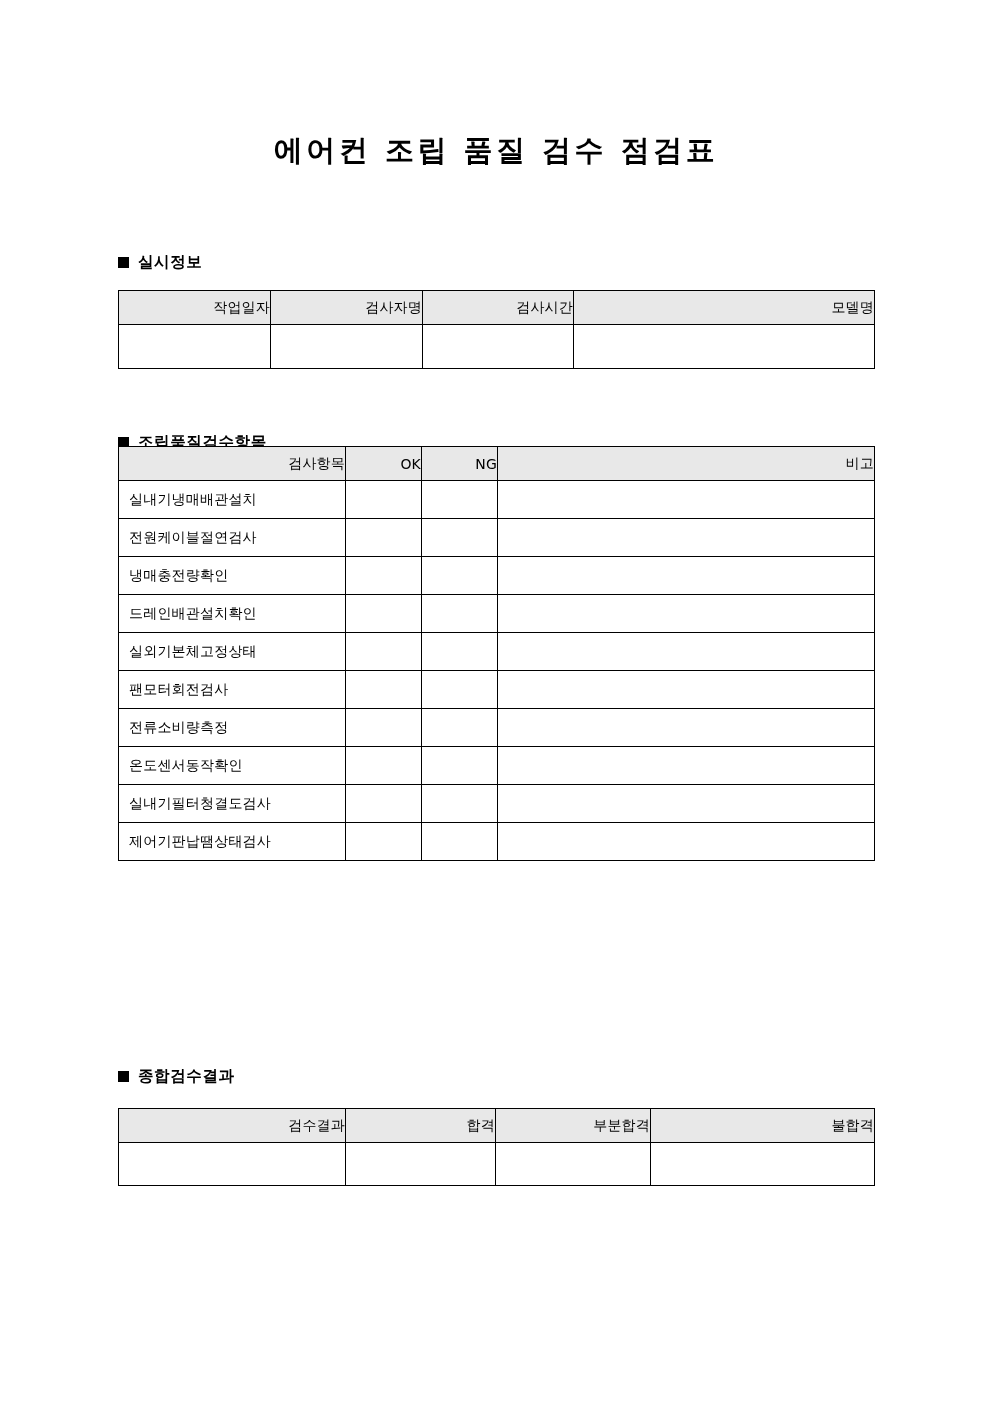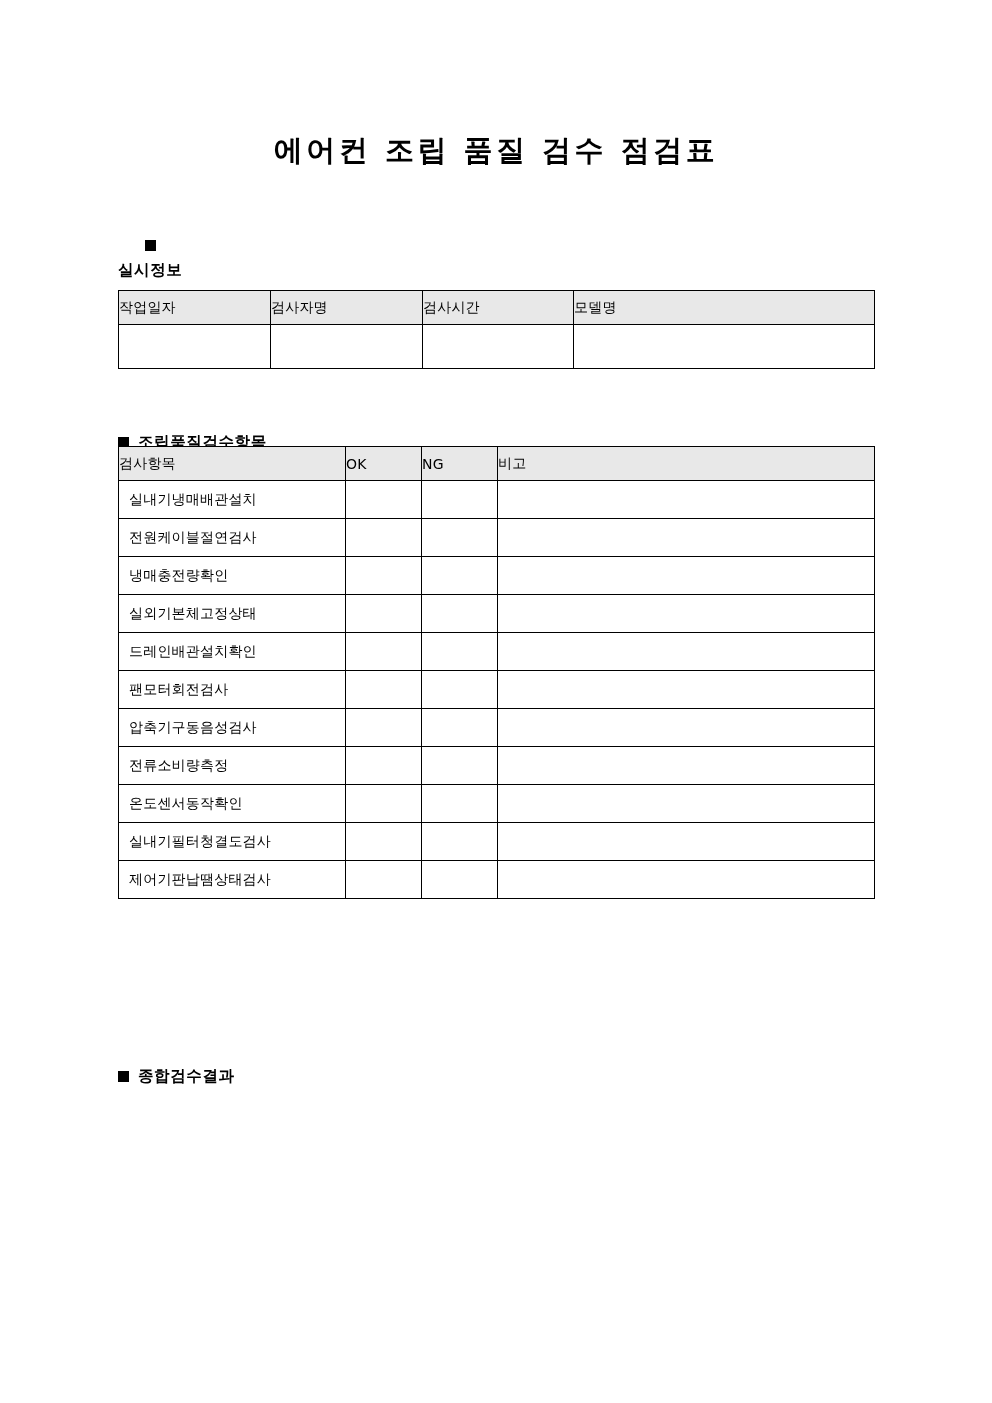--- a/index.html
+++ b/index.html
@@ -49,21 +49,21 @@
     align-items: center;
     gap: 9px;
   }
   .bullet-square {
     display: inline-block;
     width: 11px;
     height: 11px;
     background: #000000;
     flex: 0 0 auto;
   }
-  #sec-info-head  { top: 240px; flex-direction: column; }
+  #sec-info-head  { top: 252px; }
   #sec-items-head { top: 432px; }
   #sec-result-head{ top: 1066px; }
 
   
   table.doc-table {
     position: absolute;
     left: 118px;
     border-collapse: collapse;
     table-layout: fixed;
     background: #ffffff;
@@ -72,21 +72,21 @@
   table.doc-table td {
     border: 1px solid #000000;
     font-size: 14px;
     font-weight: normal;
     padding: 0;
     vertical-align: middle;
     letter-spacing: 0.2px;
   }
   table.doc-table th {
     background: #e8e8e8;
-    text-align: left;
+    text-align: right;
     height: 33px;
   }
   table.doc-table td {
     background: #ffffff;
   }
 
   
   #table-info { top: 290px; width: 756px; }
   #table-info td { height: 43px; }
 
@@ -173,39 +173,33 @@
           <td></td>
           <td></td>
         </tr>
         <tr>
           <td class="item-name">냉매충전량확인</td>
           <td></td>
           <td></td>
           <td></td>
         </tr>
         <tr>
+          <td class="item-name">드레인배관설치확인</td>
+          <td></td>
+          <td></td>
+          <td></td>
+        </tr>
+        <tr>
           <td class="item-name">실외기본체고정상태</td>
           <td></td>
           <td></td>
           <td></td>
         </tr>
         <tr>
-          <td class="item-name">드레인배관설치확인</td>
-          <td></td>
-          <td></td>
-          <td></td>
-        </tr>
-        <tr>
           <td class="item-name">팬모터회전검사</td>
-          <td></td>
-          <td></td>
-          <td></td>
-        </tr>
-        <tr>
-          <td class="item-name">압축기구동음성검사</td>
           <td></td>
           <td></td>
           <td></td>
         </tr>
         <tr>
           <td class="item-name">전류소비량측정</td>
           <td></td>
           <td></td>
           <td></td>
         </tr>
@@ -228,14 +222,38 @@
           <td></td>
         </tr>
       </tbody>
   </table>
 
   <div class="section-head" id="sec-result-head">
     <span class="bullet-square"></span>
     <span>종합검수결과</span>
   </div>
 
+  <table class="doc-table" id="table-result">
+    <colgroup>
+      <col style="width:227px">
+      <col style="width:150px">
+      <col style="width:155px">
+      <col style="width:224px">
+    </colgroup>
+    <thead>
+      <tr>
+        <th>검수결과</th>
+        <th>합격</th>
+        <th>부분합격</th>
+        <th>불합격</th>
+      </tr>
+    </thead>
+    <tbody>
+      <tr>
+        <td></td>
+        <td></td>
+        <td></td>
+        <td></td>
+      </tr>
+    </tbody>
+  </table>
 
 </div>
 
 </body></html>

